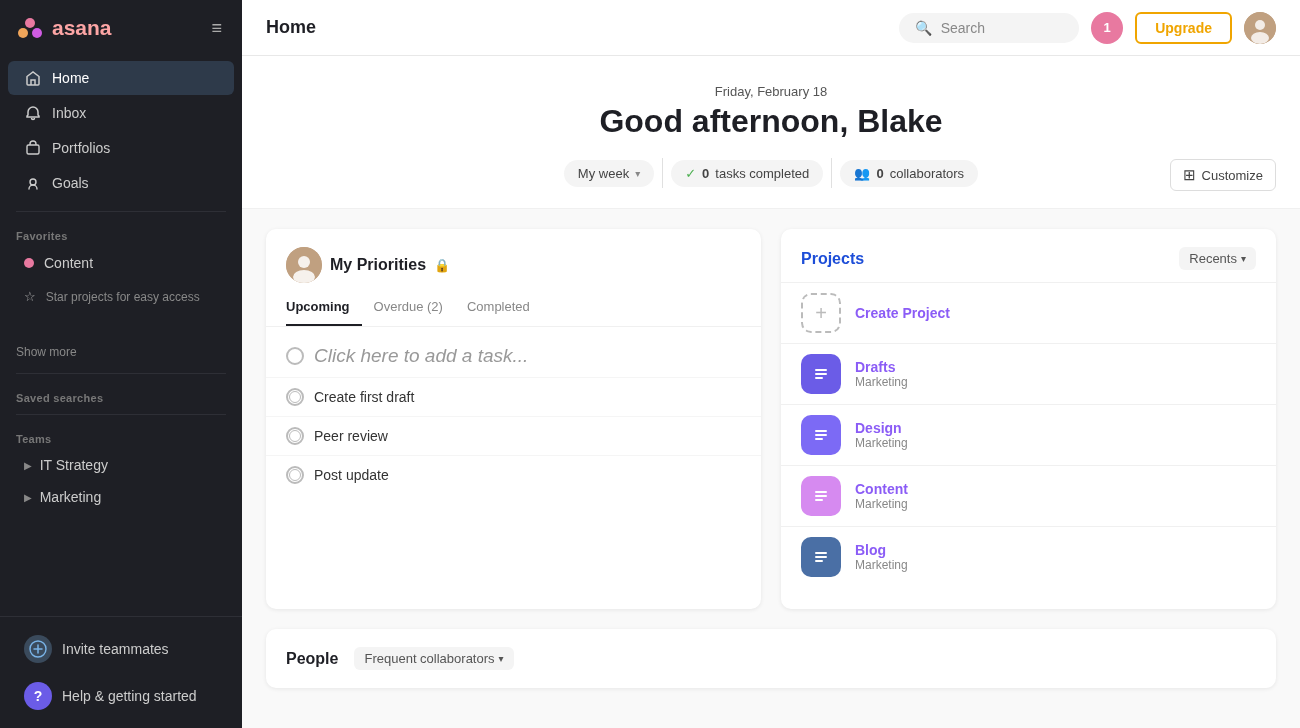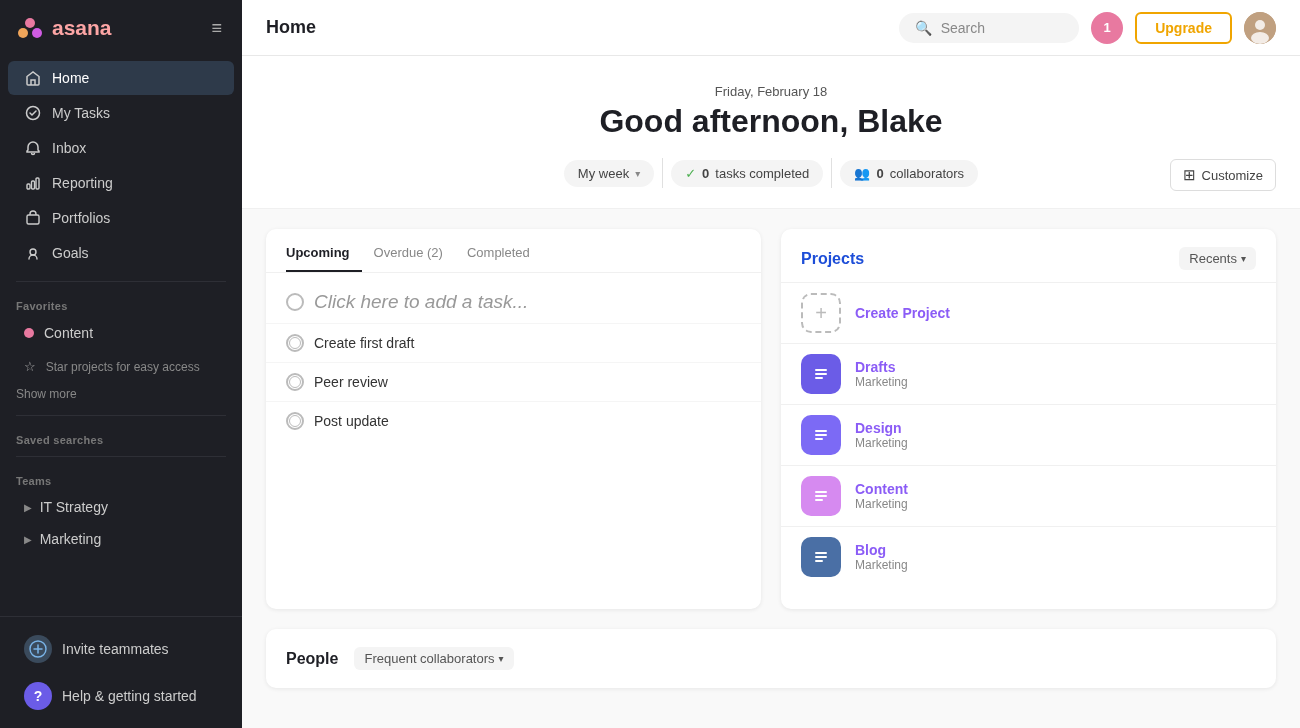--- a/index.html
+++ b/index.html
@@ -84,20 +84,21 @@
     }
     .sidebar-star {
       color: #aaa;
       font-size: 13px;
     }
     .show-more {
       font-size: 12px;
       color: #888;
       padding: 4px 16px 8px;
       cursor: pointer;
+      margin-top: 28px;
     }
     .sidebar-divider {
       height: 1px;
       background: #2e2f36;
       margin: 6px 16px;
     }
     .sidebar-team-item {
       display: flex;
       align-items: center;
       gap: 8px;
@@ -498,50 +499,31 @@
     <div class="sidebar-item active">
       <span class="sidebar-item-icon">
         <svg width="16" height="16" viewBox="0 0 16 16" fill="none">
             <path d="M2 6.5L8 2l6 4.5V14a1 1 0 01-1 1H3a1 1 0 01-1-1V6.5z" stroke="#ccc" stroke-width="1.5" fill="none"></path>
             <path d="M6 15v-5h4v5" stroke="#ccc" stroke-width="1.5"></path>
           </svg>
       </span>
       <span>Home</span>
     </div>
 
-    <div class="sidebar-item">
-      <span class="sidebar-item-icon">
-        <svg width="16" height="16" viewBox="0 0 16 16" fill="none">
-            <circle cx="8" cy="8" r="6.5" stroke="#ccc" stroke-width="1.5"></circle>
-            <path d="M5 8l2 2 4-4" stroke="#ccc" stroke-width="1.5" stroke-linecap="round"></path>
-          </svg>
-      </span>
-      <span>My Tasks</span>
-    </div>
 
     <div class="sidebar-item">
       <span class="sidebar-item-icon">
         <svg width="16" height="16" viewBox="0 0 16 16" fill="none">
             <path d="M8 2a5 5 0 00-5 5v3l-1 1v1h12v-1l-1-1V7a5 5 0 00-5-5z" stroke="#ccc" stroke-width="1.5" fill="none"></path>
             <path d="M6.5 13a1.5 1.5 0 003 0" stroke="#ccc" stroke-width="1.5"></path>
           </svg>
       </span>
       <span>Inbox</span>
     </div>
 
-    <div class="sidebar-item">
-      <span class="sidebar-item-icon">
-        <svg width="16" height="16" viewBox="0 0 16 16" fill="none">
-            <rect x="2" y="9" width="3" height="5" rx="1" stroke="#ccc" stroke-width="1.4" fill="none"></rect>
-            <rect x="6.5" y="6" width="3" height="8" rx="1" stroke="#ccc" stroke-width="1.4" fill="none"></rect>
-            <rect x="11" y="3" width="3" height="11" rx="1" stroke="#ccc" stroke-width="1.4" fill="none"></rect>
-          </svg>
-      </span>
-      <span>Reporting</span>
-    </div>
 
     <div class="sidebar-item">
       <span class="sidebar-item-icon">
         <svg width="16" height="16" viewBox="0 0 16 16" fill="none">
             <rect x="2" y="5" width="12" height="9" rx="1.5" stroke="#ccc" stroke-width="1.4" fill="none"></rect>
             <path d="M5 5V4a3 3 0 016 0v1" stroke="#ccc" stroke-width="1.4"></path>
           </svg>
       </span>
       <span>Portfolios</span>
     </div>
@@ -651,20 +633,31 @@
         <button class="customize-btn">
           <span style="font-size:15px;">⊞</span>
           <span>Customize</span>
         </button>
       </div>
     </div>
 
     <div class="cards-row">
 
       <div class="card card-priorities">
+        <div class="card-header">
+          <div class="user-avatar-sm">
+            <svg width="36" height="36" viewBox="0 0 36 36" fill="none">
+                <circle cx="18" cy="18" r="18" fill="#c0a080"></circle>
+                <circle cx="18" cy="15" r="6" fill="#fff" opacity="0.85"></circle>
+                <ellipse cx="18" cy="30" rx="11" ry="7" fill="#fff" opacity="0.85"></ellipse>
+              </svg>
+          </div>
+          <span class="priorities-title">My Priorities</span>
+          <span class="lock-icon">🔒</span>
+        </div>
         <div class="card-tabs">
           <div class="card-tab active">Upcoming</div>
           <div class="card-tab">Overdue (2)</div>
           <div class="card-tab">Completed</div>
         </div>
         <div class="task-list">
           <div class="task-item">
             <div class="task-check"></div>
             <span class="task-add-text">Click here to add a task...</span>
           </div>

